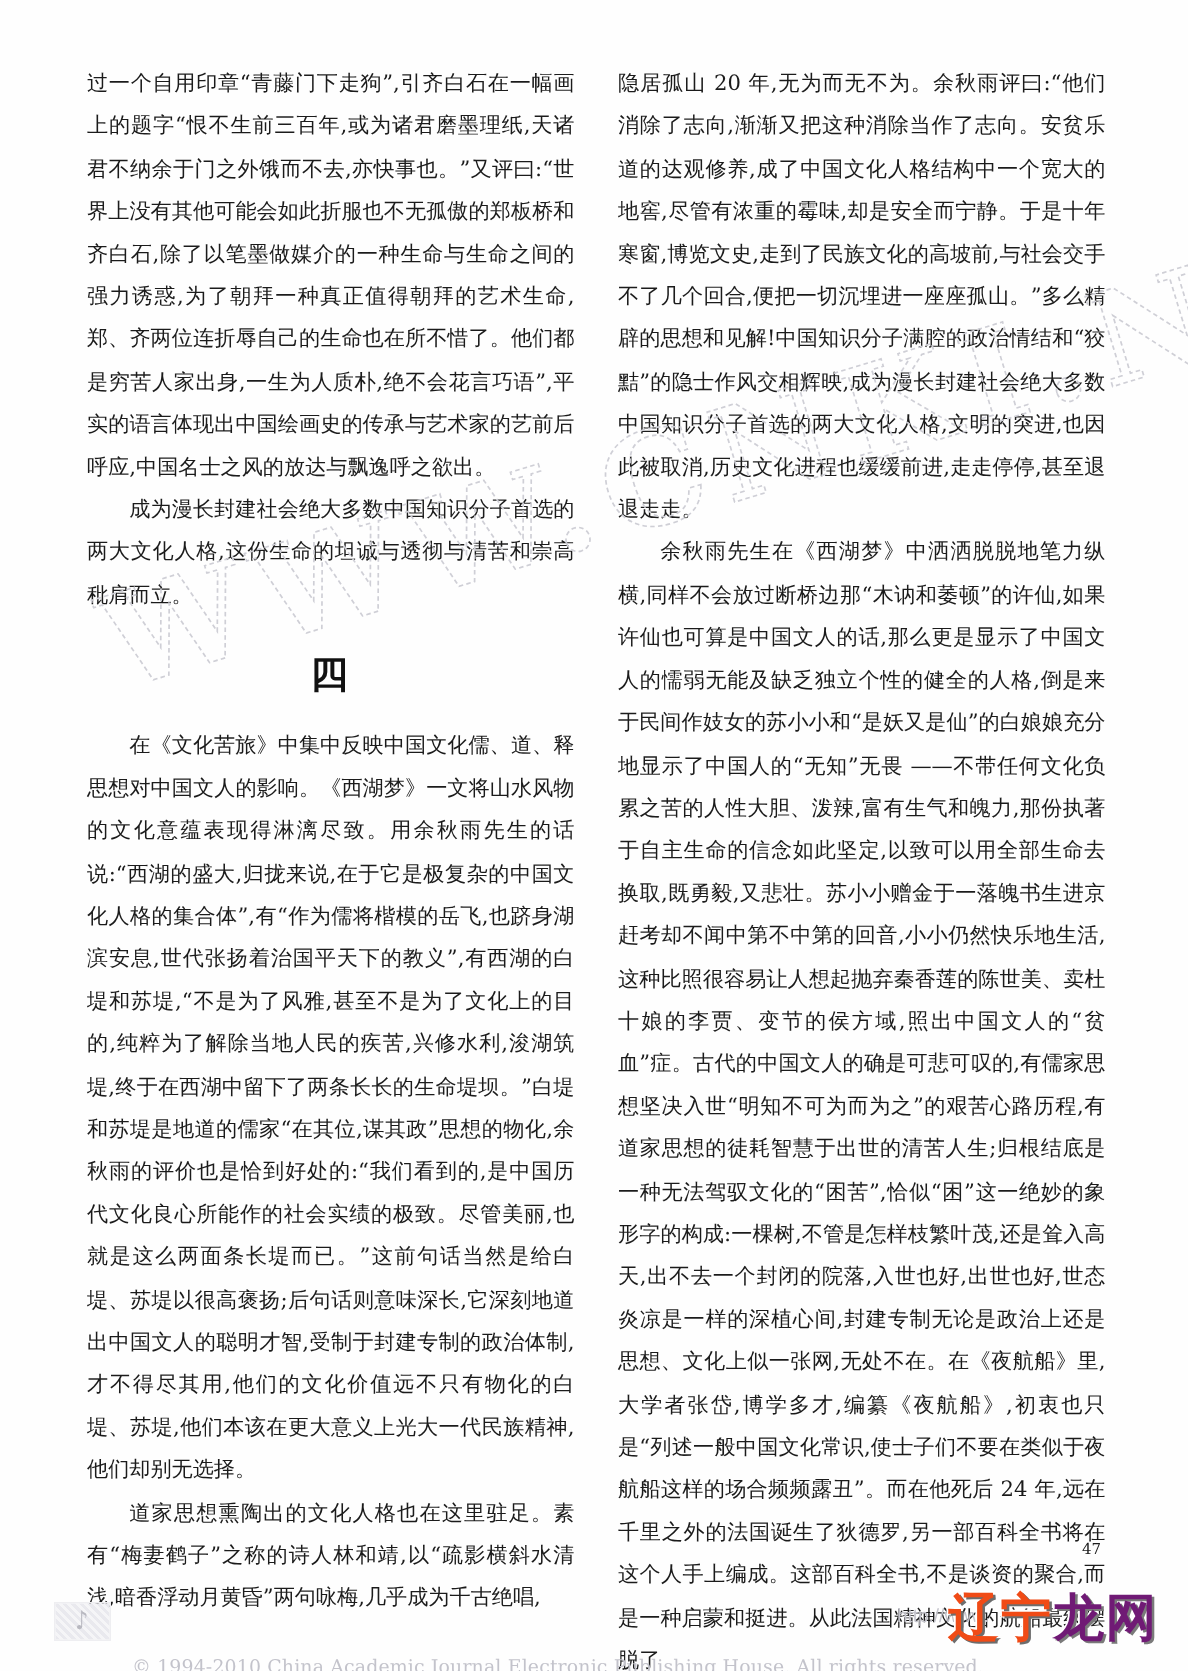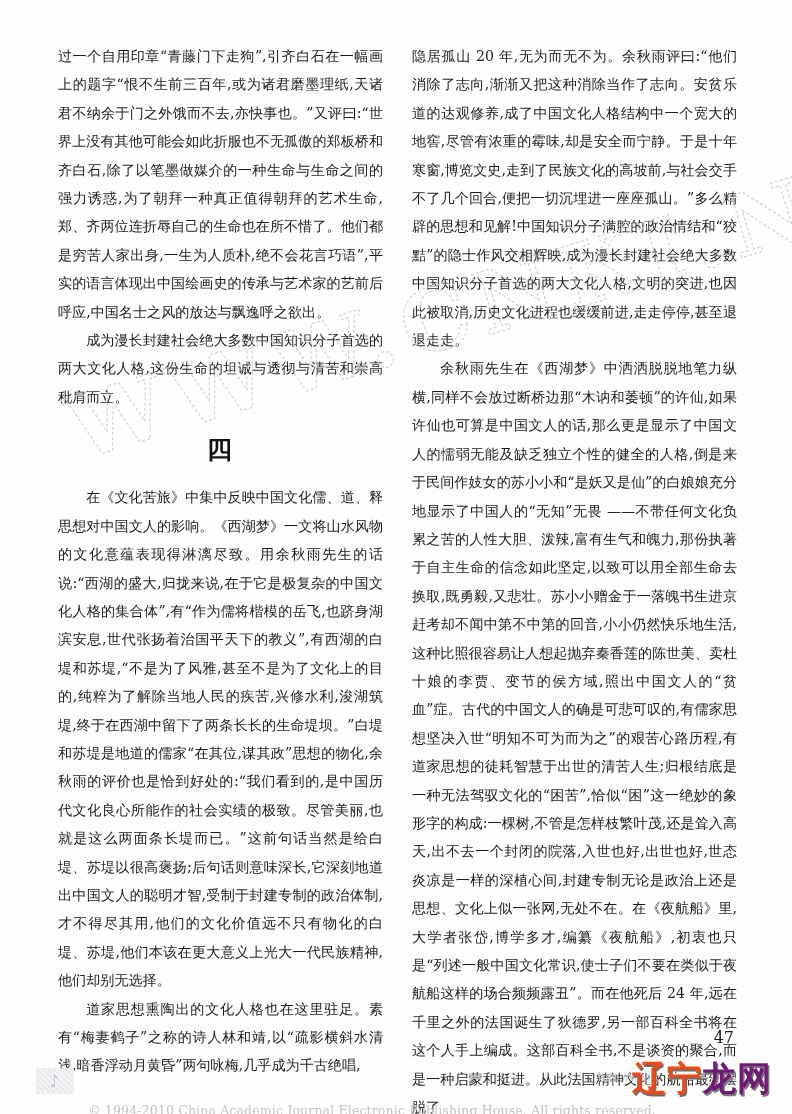--- a/index.html
+++ b/index.html
@@ -85,21 +85,21 @@
     letter-spacing: 2px;
     line-height: 34px;
   }
 
   
   .page-number {
     position: absolute;
     right: 58px;
     top: 1028px;
     font-family: "DejaVu Serif", "Liberation Serif", serif;
-    font-size: 16px;
+    font-size: 10px;
     color: #1b1b1b;
     z-index: 4;
     text-align: center;
   }
 
   
   .footer {
     position: absolute;
     left: 0;
     top: 1062px;

